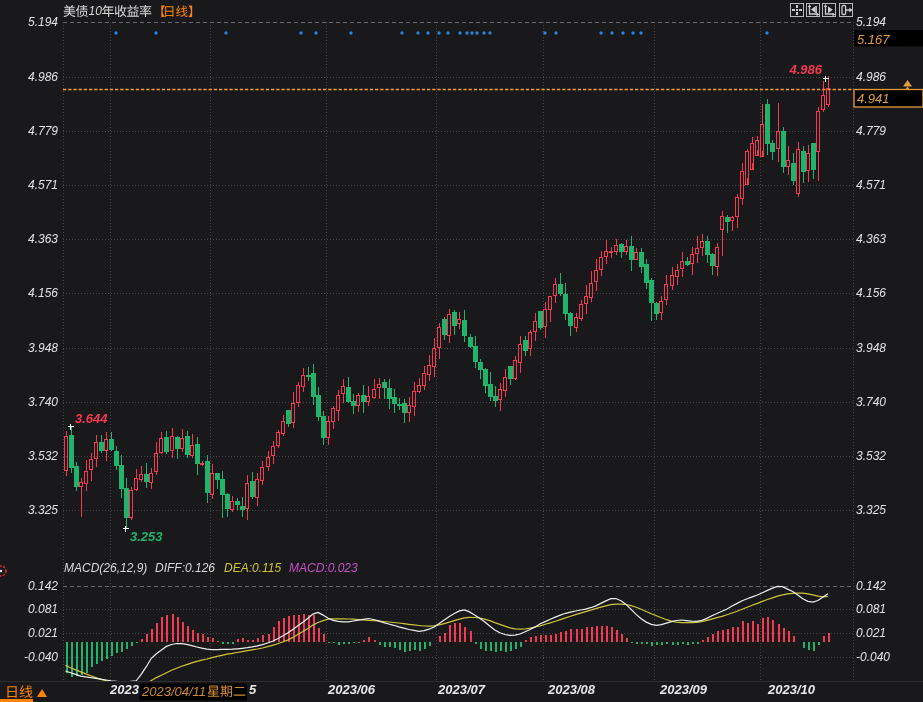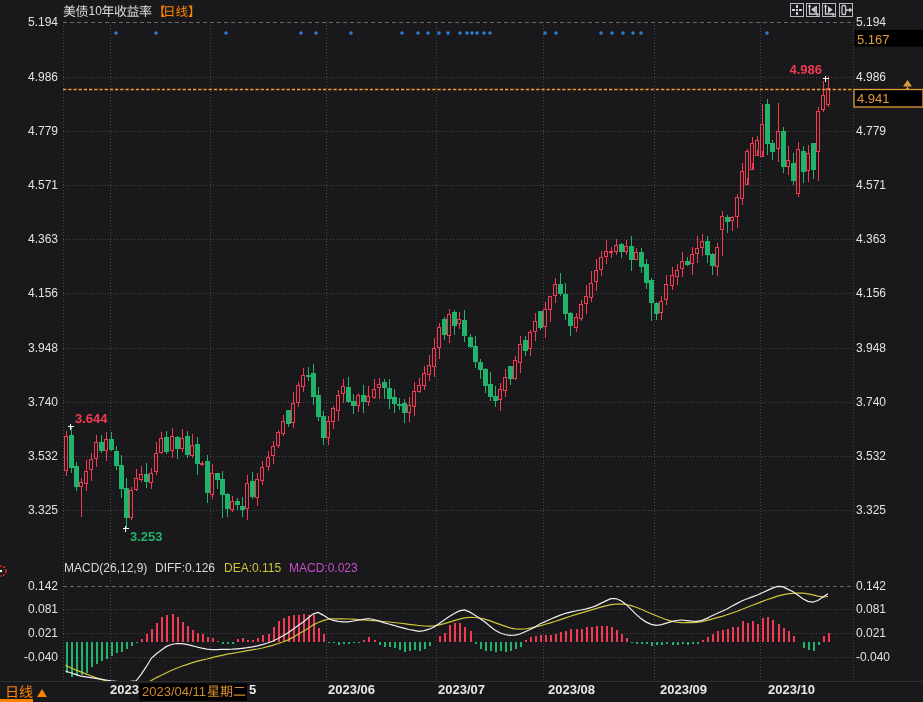--- a/index.html
+++ b/index.html
@@ -1,14 +1,14 @@
 <!DOCTYPE html>
 <html><head><meta charset="utf-8"><style>
 html,body{margin:0;padding:0;background:#19181b;}
-#c{position:relative;width:923px;height:702px;overflow:hidden;}
+#c{position:relative;width:923px;height:702px;overflow:hidden;font-style:italic;}
 </style></head><body>
 <div id="c"><svg width="923" height="702" viewBox="0 0 923 702" font-family="Liberation Sans, sans-serif">
       <defs>
         <path id="g0" d="M97 704H903V631H97ZM146 554H860V484H146ZM82 258H937V184H82ZM56 403H952V331H56ZM457 662H539V350H457ZM225 816 296 846Q323 817 347 782Q371 747 382 720L307 686Q297 713 273 750Q250 787 225 816ZM691 846 775 820Q750 780 721 739Q693 698 669 669L598 693Q614 714 631 741Q648 767 664 795Q680 823 691 846ZM450 353H535Q527 282 512 223Q497 164 468 116Q439 69 389 31Q340 -6 264 -33Q189 -60 80 -78Q78 -68 71 -54Q64 -41 55 -28Q47 -15 39 -6Q141 9 210 31Q280 54 324 84Q368 115 394 155Q419 194 431 244Q444 293 450 353ZM551 233Q598 130 702 72Q805 14 962 -4Q954 -13 944 -26Q934 -39 926 -53Q917 -67 912 -79Q802 -61 717 -24Q633 13 573 73Q513 133 476 218Z"></path>
 <path id="g1" d="M333 755H898V692H333ZM364 632H871V573H364ZM307 504H940V444H307ZM584 841H659V479H584ZM577 271H652V186Q652 154 642 119Q631 83 599 47Q567 11 503 -22Q439 -55 332 -82Q325 -69 311 -53Q296 -36 283 -25Q385 -3 445 23Q504 50 532 79Q561 108 569 136Q577 164 577 187ZM648 46 688 97Q732 82 781 63Q831 43 876 22Q921 2 952 -17L910 -75Q881 -56 837 -34Q792 -12 742 9Q692 30 648 46ZM361 386H885V102H808V329H434V102H361ZM237 838 314 816Q287 732 250 649Q214 566 171 492Q128 418 82 361Q78 370 70 386Q61 401 52 416Q43 432 35 442Q76 491 114 555Q152 619 183 691Q215 763 237 838ZM158 577 234 654 235 653V-79H158Z"></path>
 <path id="g2" d="M273 845 355 824Q328 750 290 681Q253 611 209 551Q165 492 119 447Q111 454 98 464Q85 474 72 483Q59 493 48 499Q96 540 138 595Q181 650 215 714Q249 778 273 845ZM263 722H907V644H224ZM211 494H884V418H292V185H211ZM47 225H954V147H47ZM510 681H593V-82H510Z"></path>
 <path id="g3" d="M550 648H958V571H550ZM577 841 660 828Q643 731 616 640Q589 550 553 472Q516 395 468 336Q462 344 452 357Q442 370 431 383Q420 396 410 404Q453 455 485 524Q517 593 540 674Q563 755 577 841ZM809 609 889 598Q862 431 812 302Q762 173 682 78Q601 -17 480 -83Q476 -74 466 -62Q457 -50 447 -37Q437 -24 428 -16Q544 40 620 127Q696 214 741 334Q786 454 809 609ZM581 580Q612 449 664 333Q716 216 791 127Q866 38 966 -11Q957 -19 946 -30Q935 -42 926 -54Q916 -66 910 -77Q807 -20 731 76Q655 171 602 296Q549 421 515 565ZM322 827H402V-82H322ZM92 97 84 174 119 206 359 283Q362 266 368 246Q374 226 379 213Q292 183 239 163Q186 143 157 131Q128 119 114 111Q101 104 92 97ZM92 97Q89 107 84 121Q79 135 72 149Q66 162 59 171Q71 178 83 194Q95 210 95 239V731H174V170Q174 170 162 163Q149 156 133 144Q117 133 105 120Q92 108 92 97Z"></path>
 <path id="g4" d="M45 22H956V-51H45ZM63 646H936V574H63ZM173 332H833V-8H757V262H635V-8H560V262H441V-8H366V262H246V-8H173ZM220 809 289 840Q321 801 351 754Q380 708 395 674L323 637Q314 660 297 691Q281 721 261 752Q241 783 220 809ZM709 841 790 815Q763 770 732 723Q700 676 673 642L606 666Q624 690 643 720Q662 751 680 783Q698 814 709 841ZM589 474 630 532Q667 519 710 502Q752 486 794 468Q836 451 873 434Q911 417 937 402L894 337Q869 351 832 369Q796 387 754 406Q712 425 670 442Q628 460 589 474ZM345 534 401 494Q367 465 317 432Q267 400 214 370Q160 340 115 318Q107 333 93 351Q79 370 66 382Q111 399 164 424Q217 450 265 479Q314 508 345 534Z"></path>
 <path id="g5" d="M457 283H543V-81H457ZM50 202H951V127H50ZM71 752H942V679H71ZM827 643 895 603Q861 568 821 534Q781 501 746 476L687 515Q710 532 736 554Q761 576 786 599Q810 623 827 643ZM551 442 611 467Q633 441 656 410Q678 379 697 349Q716 320 726 296L662 268Q653 292 635 322Q617 353 595 384Q574 416 551 442ZM54 339Q101 359 167 389Q234 419 302 451L318 391Q261 360 202 329Q144 299 94 274ZM83 596 138 640Q164 624 194 605Q223 585 249 565Q275 545 292 528L234 479Q218 496 193 516Q168 537 139 558Q110 580 83 596ZM676 405 733 449Q767 431 804 406Q842 382 876 358Q910 333 933 313L873 265Q852 285 819 310Q786 334 748 360Q710 385 676 405ZM339 481Q337 488 333 501Q329 514 325 526Q320 539 316 548Q327 550 338 559Q349 568 361 581Q369 590 388 613Q406 636 428 668Q450 700 466 733L535 705Q503 652 463 603Q422 554 384 519V517Q384 517 377 514Q370 510 361 505Q353 499 346 493Q339 486 339 481ZM339 481 338 536 377 558 571 569Q566 555 563 536Q559 517 557 505Q492 501 452 497Q412 494 390 491Q367 489 356 486Q345 483 339 481ZM319 281Q317 288 314 301Q310 313 305 327Q301 340 296 350Q314 353 334 366Q354 380 379 401Q393 412 420 436Q447 461 481 495Q515 529 551 569Q587 609 618 651L682 613Q609 528 528 451Q447 374 366 318V316Q366 316 359 312Q352 309 343 304Q334 298 327 292Q319 287 319 281ZM319 281 318 336 358 360 663 385Q661 370 661 352Q660 335 661 323Q555 313 491 306Q427 300 393 296Q358 291 343 288Q328 285 319 281ZM431 828 511 848Q530 824 549 793Q567 763 577 740L494 715Q486 738 467 770Q449 802 431 828Z"></path>
 <path id="g6" d="M173 774H834V-66H748V693H256V-70H173ZM229 429H784V350H229ZM228 76H786V-5H228Z"></path>

